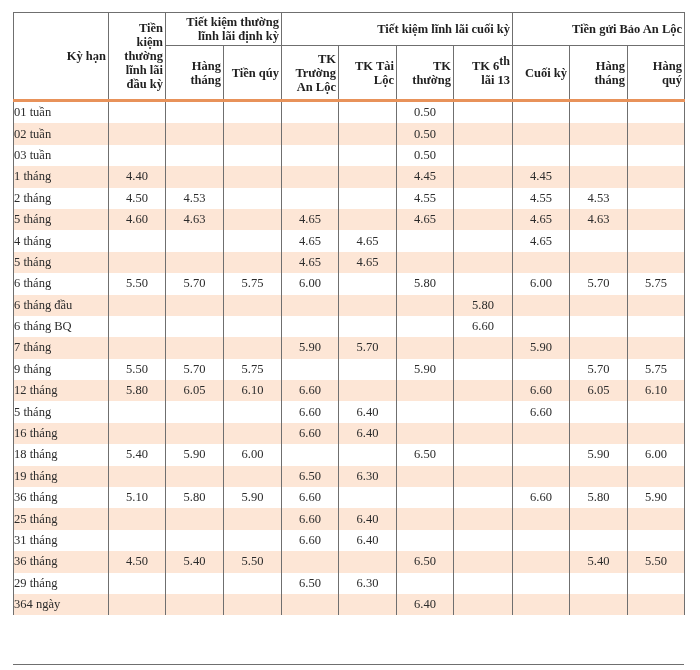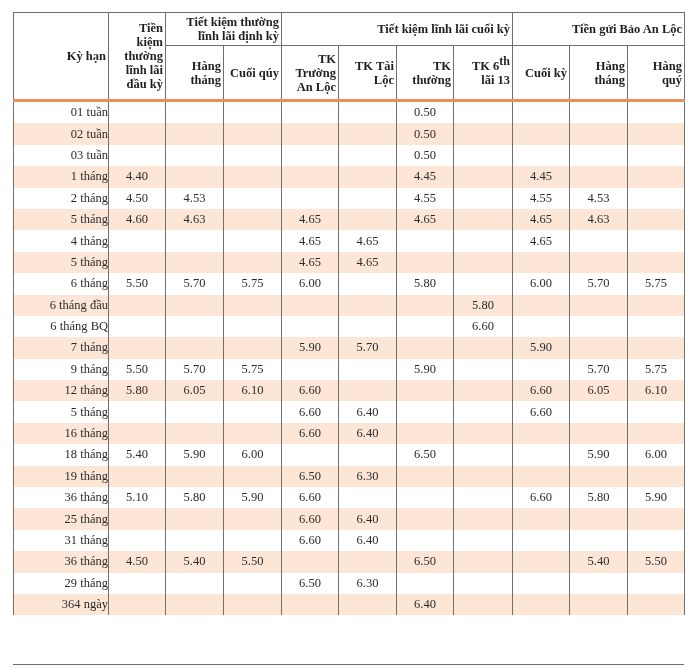--- a/index.html
+++ b/index.html
@@ -14,21 +14,21 @@
   col.c10 { width:57px; }
   th { font-weight:bold; font-size:12.5px; line-height:14px; text-align:right;
        vertical-align:middle; border:1px solid #6f6f6f; padding:2px 2px; color:#1f1f1f; }
   thead tr.h1 th { height:27px; }
   thead tr.h2 th { height:49px;margin-top:13px; }
   thead tr.h2 th, thead tr.h1 th.rs { border-bottom:3px solid #e8925a; }
   td { font-size:12.5px; text-align:center; vertical-align:middle; height:21.4px; padding:0;
        border-left:1px solid #6f6f6f; border-right:1px solid #6f6f6f; color:#2b2b2b; }
   tbody tr:nth-child(even) td { background:#fde6d6; }
   tbody tr:nth-child(odd) td { background:#ffffff; }
-  td.term { text-align:right; }
+  td.term { text-align:left; }
   sup { font-size:12px; line-height:0; }
   .bottomline { position:absolute; left:13px; top:664px; width:671px; height:1px; background:#6f6f6f; }
 </style>
 </head>
 <body>
 
 <div class="wrap">
   <table>
     <colgroup>
       <col class="c0">
@@ -46,21 +46,21 @@
     <thead>
       <tr class="h1">
         <th class="rs" rowspan="2">Kỳ hạn</th>
         <th class="rs" rowspan="2">Tiền kiệm thường lĩnh lãi đầu kỳ</th>
         <th colspan="2">Tiết kiệm thường lĩnh lãi định kỳ</th>
         <th colspan="4">Tiết kiệm lĩnh lãi cuối kỳ</th>
         <th colspan="3">Tiền gửi Bảo An Lộc</th>
       </tr>
       <tr class="h2">
         <th>Hàng tháng</th>
-        <th>Cuối qúy</th>
+        <th>Tiền qúy</th>
         <th>TK Trường An Lộc</th>
         <th>TK Tài Lộc</th>
         <th>TK thường</th>
         <th><span>TK 6</span><sup>th</sup><br><span>lãi 13</span></th>
         <th>Cuối kỳ</th>
         <th>Hàng tháng</th>
         <th>Hàng quý</th>
       </tr>
     </thead>
     <tbody id="tbody">

